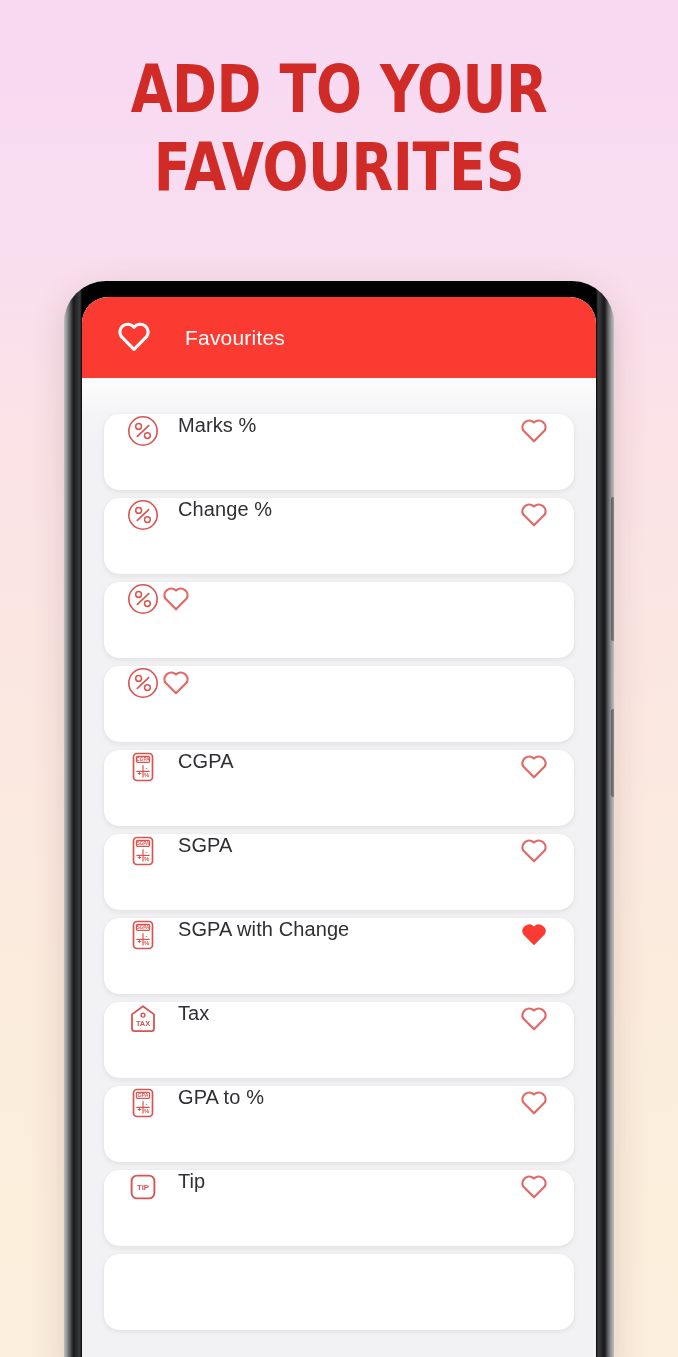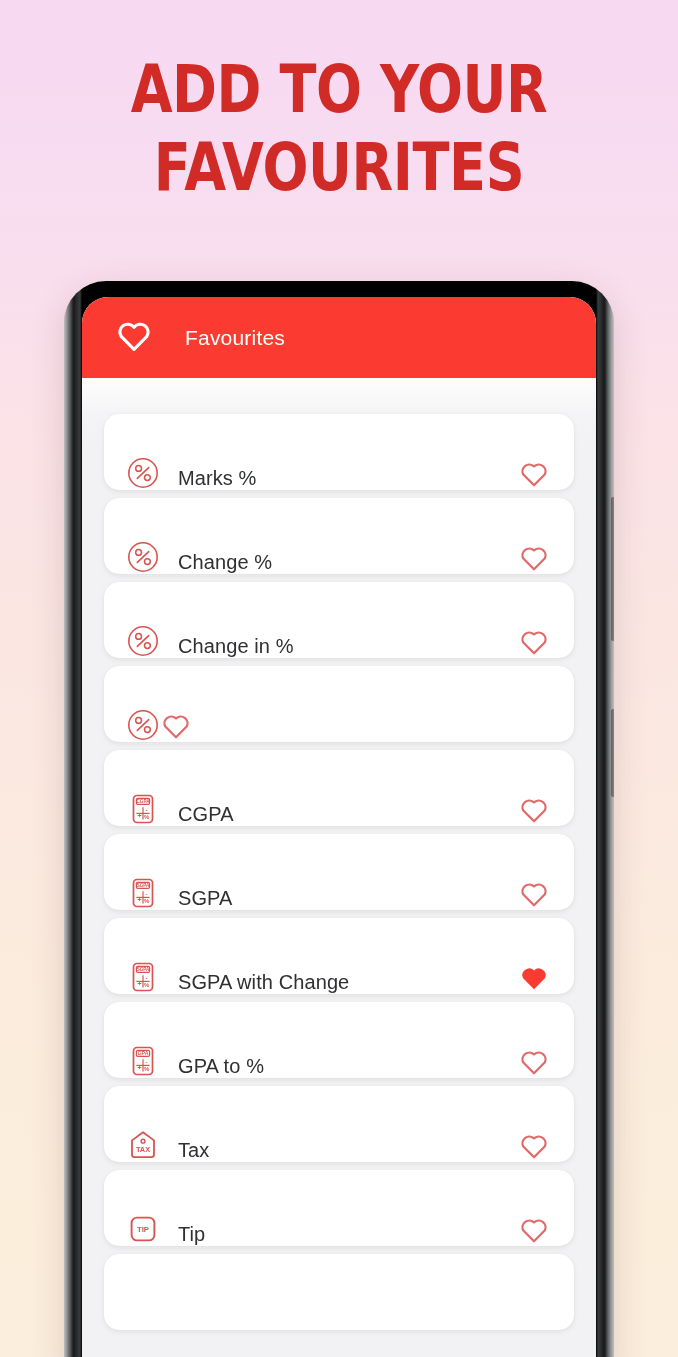--- a/index.html
+++ b/index.html
@@ -126,21 +126,21 @@
     background: linear-gradient(to bottom, #fdfdfd 0px, #f4f4f6 38px, #f2f2f4 70px);
     padding: 36px 22px 0 22px;
   }
 
   .row {
     background: #ffffff;
     border-radius: 15px;
     height: 76px;
     margin-bottom: 8px;
     display: flex;
-    align-items: flex-end;
+    align-items: flex-start;
     padding: 0 24px 0 22px;
     box-shadow: 0 2px 5px rgba(120,120,130,0.13), 0 0 1px rgba(120,120,130,0.15);
   }
 
   .row-icon {
     flex: 0 0 34px;
     width: 34px;
     height: 34px;
     display: flex;
     align-items: center;
@@ -225,21 +225,20 @@
         </div>
         <div class="row">
           <span class="row-icon">
             <svg width="34" height="34" viewBox="0 0 34 34">
               <circle cx="17" cy="17" r="14.2" fill="none" stroke="#d9534f" stroke-width="1.6"></circle>
               <line x1="11.3" y1="22.4" x2="22.7" y2="11.6" stroke="#d9534f" stroke-width="1.6" stroke-linecap="round"></line>
               <circle cx="12.6" cy="12.4" r="2.9" fill="none" stroke="#d9534f" stroke-width="1.5"></circle>
               <circle cx="21.4" cy="21.6" r="2.9" fill="none" stroke="#d9534f" stroke-width="1.5"></circle>
             </svg>
           </span>
-          <span class="row-label">Change in %</span>
           <span class="row-fav">
             <svg width="32" height="32" viewBox="0 0 32 32">
               <path d="M16 27.2 5.1 16.3a6.85 6.85 0 0 1 10.9-7.9 6.85 6.85 0 0 1 10.9 7.9z" fill="none" stroke="#e06b6b" stroke-width="2.3" stroke-linejoin="round"></path>
             </svg>
           </span>
         </div>
         <div class="row">
           <span class="row-icon">
             <svg width="34" height="34" viewBox="0 0 34 34">
               <circle cx="17" cy="17" r="14.2" fill="none" stroke="#d9534f" stroke-width="1.6"></circle>
@@ -310,55 +309,55 @@
           <span class="row-label">SGPA with Change</span>
           <span class="row-fav">
             <svg width="32" height="32" viewBox="0 0 32 32">
               <path d="M16 27.2 5.1 16.3a6.85 6.85 0 0 1 10.9-7.9 6.85 6.85 0 0 1 10.9 7.9z" fill="#fb3a32"></path>
             </svg>
           </span>
         </div>
         <div class="row">
           <span class="row-icon">
             <svg width="34" height="34" viewBox="0 0 34 34">
+              <path d="M17 4.2 28 12.4v14.2a2.6 2.6 0 0 1-2.6 2.6H8.6A2.6 2.6 0 0 1 6 26.6V12.4z" fill="none" stroke="#d9534f" stroke-width="1.8" stroke-linejoin="round"></path>
+              <circle cx="17" cy="13.2" r="1.9" fill="none" stroke="#d9534f" stroke-width="1.4"></circle>
+              <text x="17" y="24.2" text-anchor="middle" font-family="Liberation Sans, sans-serif" font-size="7.4" font-weight="bold" fill="#d9534f">TAX</text>
+            </svg>
+          </span>
+          <span class="row-label">Tax</span>
+          <span class="row-fav">
+            <svg width="32" height="32" viewBox="0 0 32 32">
+              <path d="M16 27.2 5.1 16.3a6.85 6.85 0 0 1 10.9-7.9 6.85 6.85 0 0 1 10.9 7.9z" fill="none" stroke="#e06b6b" stroke-width="2.3" stroke-linejoin="round"></path>
+            </svg>
+          </span>
+        </div>
+        <div class="row">
+          <span class="row-icon">
+            <svg width="34" height="34" viewBox="0 0 34 34">
               <rect x="7.5" y="3.5" width="19" height="27" rx="3.4" fill="none" stroke="#d9534f" stroke-width="1.7"></rect>
               <rect x="10.4" y="6.4" width="13.2" height="6" rx="1.3" fill="none" stroke="#d9534f" stroke-width="1.2"></rect>
               <text x="17" y="11.1" text-anchor="middle" font-family="Liberation Sans, sans-serif" font-size="5.2" font-weight="bold" fill="#d9534f">GPA</text>
               <line x1="17" y1="15.2" x2="17" y2="27.6" stroke="#d9534f" stroke-width="1.2"></line>
               <line x1="10.4" y1="21.4" x2="23.6" y2="21.4" stroke="#d9534f" stroke-width="1.2"></line>
               <text x="13.6" y="26.1" text-anchor="middle" font-family="Liberation Sans, sans-serif" font-size="7" font-weight="bold" fill="#d9534f">+</text>
               <text x="20.6" y="19.9" text-anchor="middle" font-family="Liberation Sans, sans-serif" font-size="6" font-weight="bold" fill="#d9534f">-</text>
               <text x="20.6" y="27" text-anchor="middle" font-family="Liberation Sans, sans-serif" font-size="6" font-weight="bold" fill="#d9534f">%</text>
             </svg>
           </span>
           <span class="row-label">GPA to %</span>
           <span class="row-fav">
             <svg width="32" height="32" viewBox="0 0 32 32">
               <path d="M16 27.2 5.1 16.3a6.85 6.85 0 0 1 10.9-7.9 6.85 6.85 0 0 1 10.9 7.9z" fill="none" stroke="#e06b6b" stroke-width="2.3" stroke-linejoin="round"></path>
             </svg>
           </span>
         </div>
         <div class="row">
           <span class="row-icon">
             <svg width="34" height="34" viewBox="0 0 34 34">
-              <path d="M17 4.2 28 12.4v14.2a2.6 2.6 0 0 1-2.6 2.6H8.6A2.6 2.6 0 0 1 6 26.6V12.4z" fill="none" stroke="#d9534f" stroke-width="1.8" stroke-linejoin="round"></path>
-              <circle cx="17" cy="13.2" r="1.9" fill="none" stroke="#d9534f" stroke-width="1.4"></circle>
-              <text x="17" y="24.2" text-anchor="middle" font-family="Liberation Sans, sans-serif" font-size="7.4" font-weight="bold" fill="#d9534f">TAX</text>
-            </svg>
-          </span>
-          <span class="row-label">Tax</span>
-          <span class="row-fav">
-            <svg width="32" height="32" viewBox="0 0 32 32">
-              <path d="M16 27.2 5.1 16.3a6.85 6.85 0 0 1 10.9-7.9 6.85 6.85 0 0 1 10.9 7.9z" fill="none" stroke="#e06b6b" stroke-width="2.3" stroke-linejoin="round"></path>
-            </svg>
-          </span>
-        </div>
-        <div class="row">
-          <span class="row-icon">
-            <svg width="34" height="34" viewBox="0 0 34 34">
               <rect x="5.6" y="5.6" width="22.8" height="22.8" rx="5.4" fill="none" stroke="#d9534f" stroke-width="1.9"></rect>
               <text x="17" y="19.9" text-anchor="middle" font-family="Liberation Sans, sans-serif" font-size="7.8" font-weight="bold" fill="#d9534f">TIP</text>
             </svg>
           </span>
           <span class="row-label">Tip</span>
           <span class="row-fav">
             <svg width="32" height="32" viewBox="0 0 32 32">
               <path d="M16 27.2 5.1 16.3a6.85 6.85 0 0 1 10.9-7.9 6.85 6.85 0 0 1 10.9 7.9z" fill="none" stroke="#e06b6b" stroke-width="2.3" stroke-linejoin="round"></path>
             </svg>
           </span>

